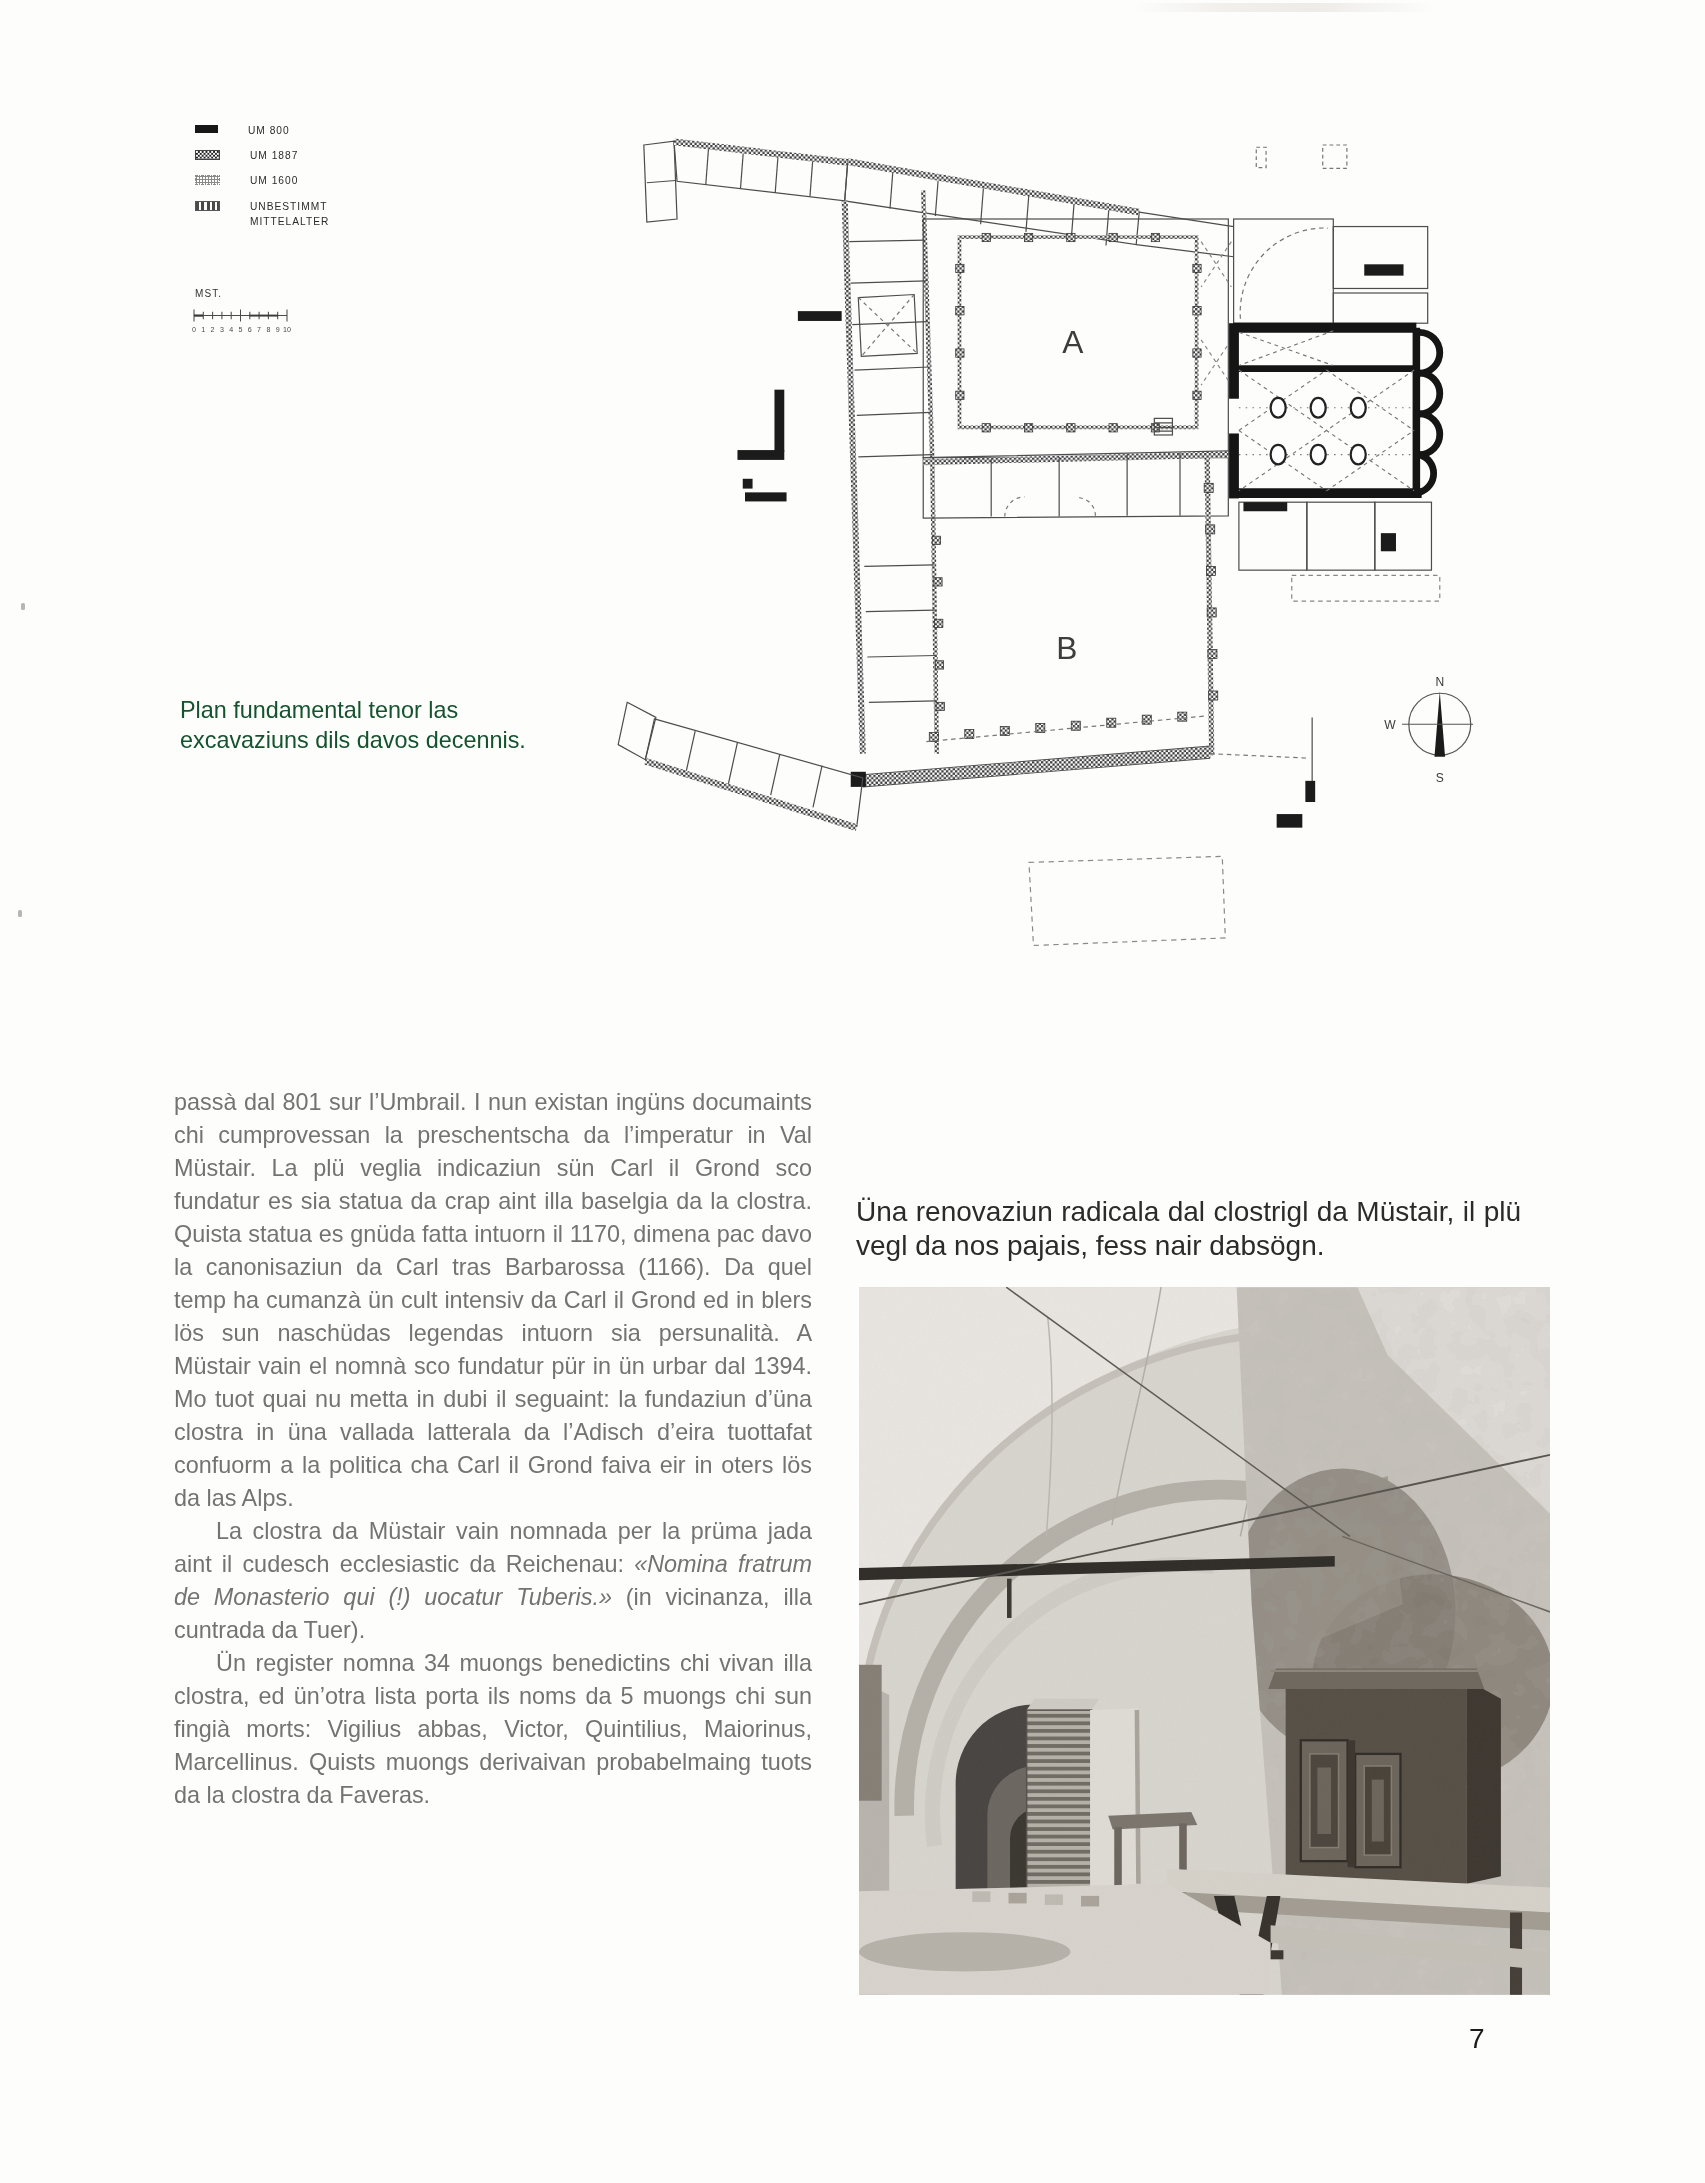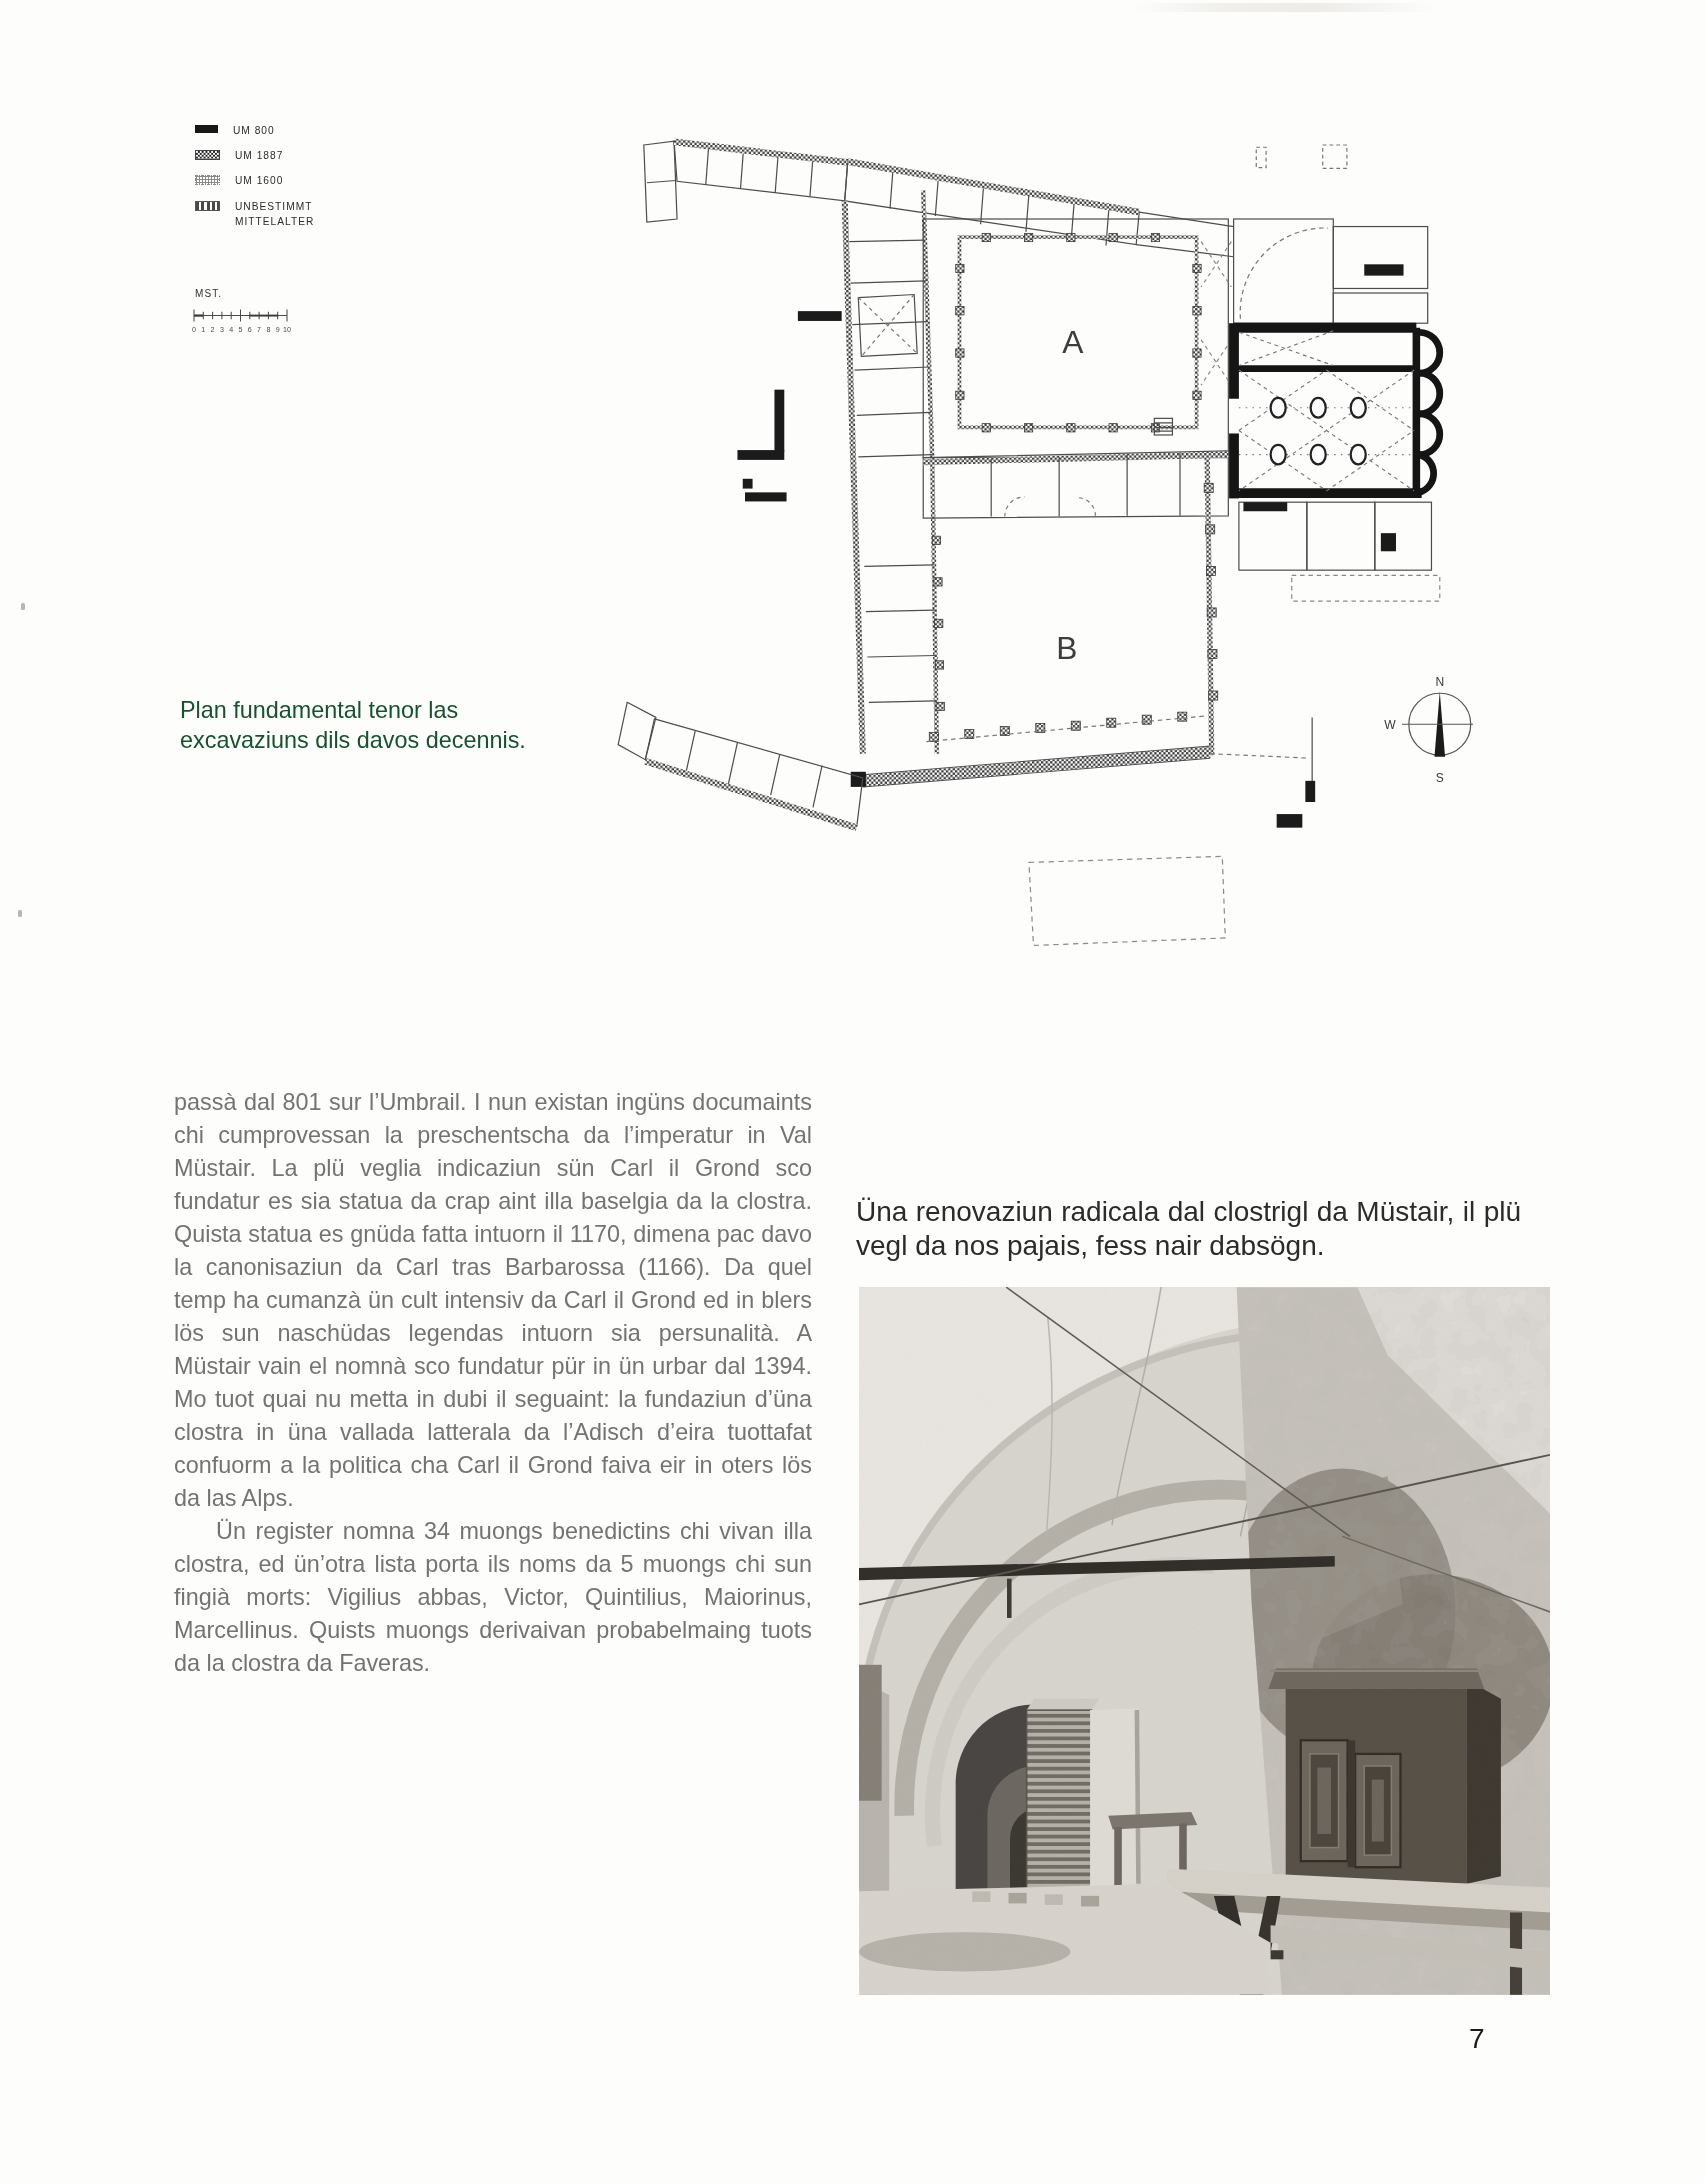--- a/index.html
+++ b/index.html
@@ -1,20 +1,20 @@
 <!DOCTYPE html>
 <html style="font-size:12px"><head>
 <meta charset="utf-8">
 <style>
   html,body{margin:0;padding:0}
   body{width:1706px;height:2183px;position:relative;background:#fdfdfb;
        font-family:"Liberation Sans",sans-serif;color:#1f1f1f;overflow:hidden}
   .abs{position:absolute}
   
-  .lg-row{position:absolute;left:195px;display:flex;align-items:flex-start;gap:15px}
+  .lg-row{position:absolute;left:195px;display:flex;align-items:flex-start;gap:30px}
   .sw{width:23px;height:8.3px;margin-top:1.5px;flex:0 0 auto}
   .sw-solid{background:#171717}
   .sw-check{background:repeating-conic-gradient(#222 0% 25%,#fff 0% 50%) 0 0/3.8px 3.8px;border:0.8px solid #444}
   .sw-grid{background-image:linear-gradient(#8a8a8a 0.8px,transparent 0.8px),linear-gradient(90deg,#8a8a8a 0.8px,transparent 0.8px);background-size:3px 3px;border:0.8px dotted #8a8a8a}
   .sw-dot{background:repeating-linear-gradient(90deg,#4a4a4a 0 3px,#fff 3px 5.3px),repeating-linear-gradient(#fff 0 1.5px,#777 1.5px 2.3px,#fff 2.3px 3.8px);border:0.8px solid #555}
   .lg-label{font-size:10.2px;letter-spacing:1px;color:#2b2b2b;line-height:15px;white-space:nowrap}
   .mst{position:absolute;left:195px;top:288px;font-size:10px;letter-spacing:1.1px;color:#333}
   
   .caption-left{position:absolute;left:180px;top:696px;width:363px;font-size:23.4px;line-height:29.5px;color:#14532d}
   .caption-right{position:absolute;left:856px;top:1195px;width:665px;font-size:28px;line-height:34px;text-align:justify;color:#2b2b2b}
@@ -308,20 +308,21 @@
     <text x="1050" y="815">W</text>
     <text x="1186" y="815">O</text>
     <text x="1116" y="886">S</text>
   </g>
 </svg>
 
 <div class="caption-left">Plan fundamental tenor las excavaziuns dils davos decennis.</div>
 
 <div class="bodycol">
   <p>passà dal 801 sur l’Umbrail. I nun existan ingüns documaints chi cumprovessan la preschentscha da l’imperatur in Val Müstair. La plü veglia indicaziun sün Carl il Grond sco fundatur es sia statua da crap aint illa baselgia da la clostra. Quista statua es gnüda fatta intuorn il 1170, dimena pac davo la canonisaziun da Carl tras Barbarossa (1166). Da quel temp ha cumanzà ün cult intensiv da Carl il Grond ed in blers lös sun naschüdas legendas intuorn sia persunalità. A Müstair vain el nomnà sco fundatur pür in ün urbar dal 1394. Mo tuot quai nu metta in dubi il seguaint: la fundaziun d’üna clostra in üna vallada latterala da l’Adisch d’eira tuottafat confuorm a la politica cha Carl il Grond faiva eir in oters lös da las Alps.</p>
+  <p class="indent"><span>La clostra da Müstair vain nomnada per la prüma jada aint il cudesch ecclesiastic da Reichenau: </span><i>«Nomina fratrum de Monasterio qui (!) uocatur Tuberis.»</i><span> (in vicinanza, illa cuntrada da Tuer).</span></p>
   <p class="indent">Ün register nomna 34 muongs benedictins chi vivan illa clostra, ed ün’otra lista porta ils noms da 5 muongs chi sun fingià morts: Vigilius abbas, Victor, Quintilius, Maiorinus, Marcellinus. Quists muongs derivaivan probabelmaing tuots da la clostra da Faveras.</p>
 </div>
 
 <div class="caption-right">Üna renovaziun radicala dal clostrigl da Müstair, il plü vegl da nos pajais, fess nair dabsögn.</div>
 
 <svg class="abs" style="left:859px;top:1287px" width="691" height="708" viewBox="0 0 915 937">
   <defs>
     <pattern id="slats" width="10" height="10" patternUnits="userSpaceOnUse">
       <rect width="10" height="10" fill="#b6b1a9"></rect>
       <rect y="5" width="10" height="5" fill="#6f6a62"></rect>

